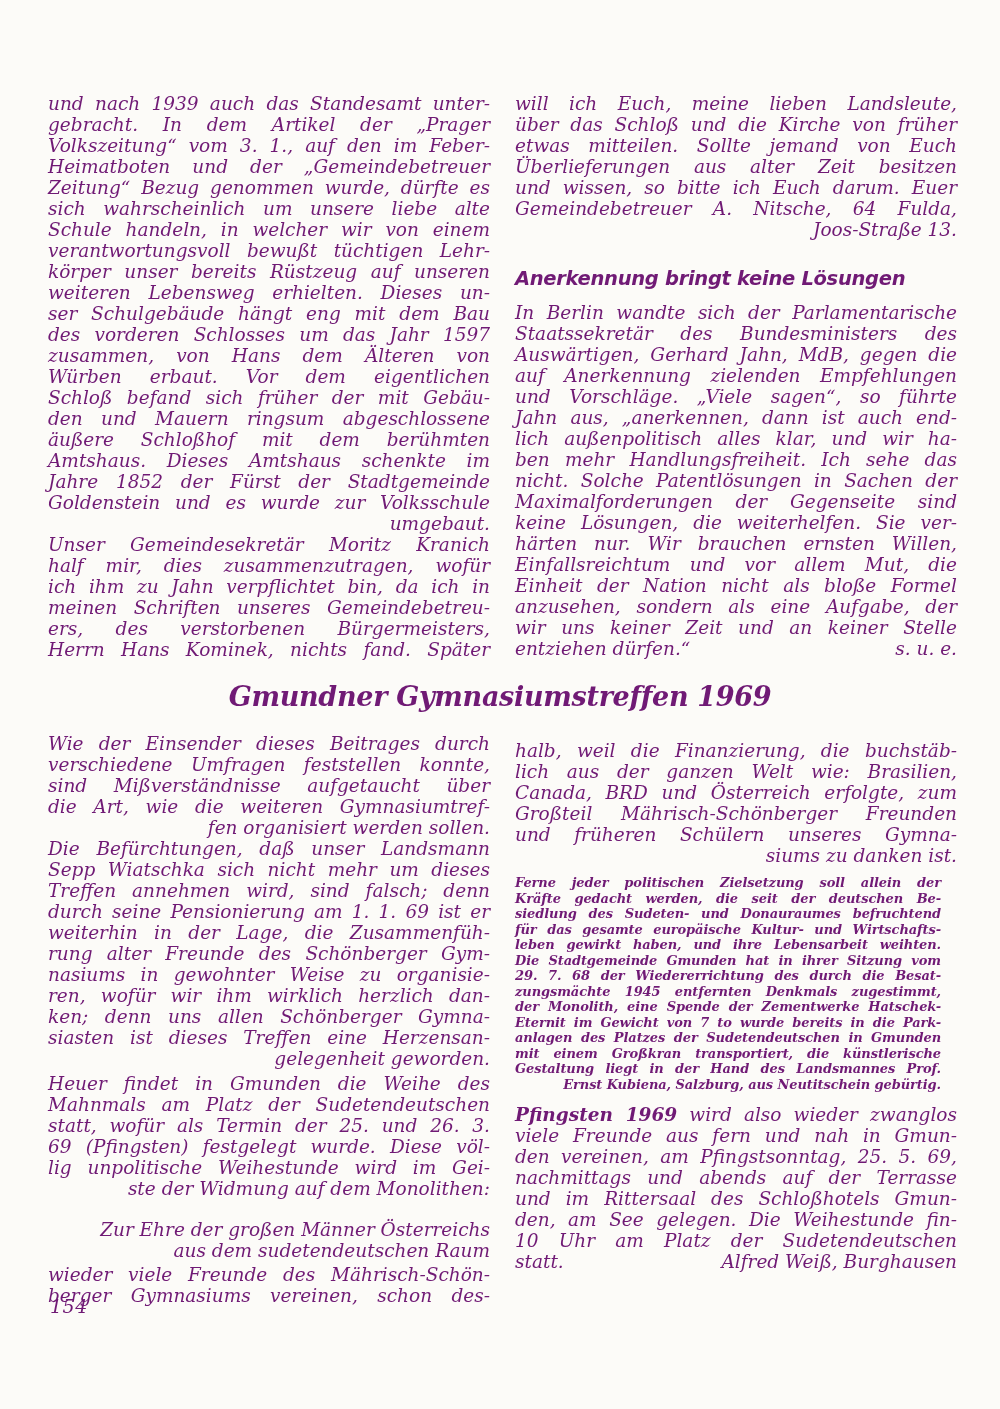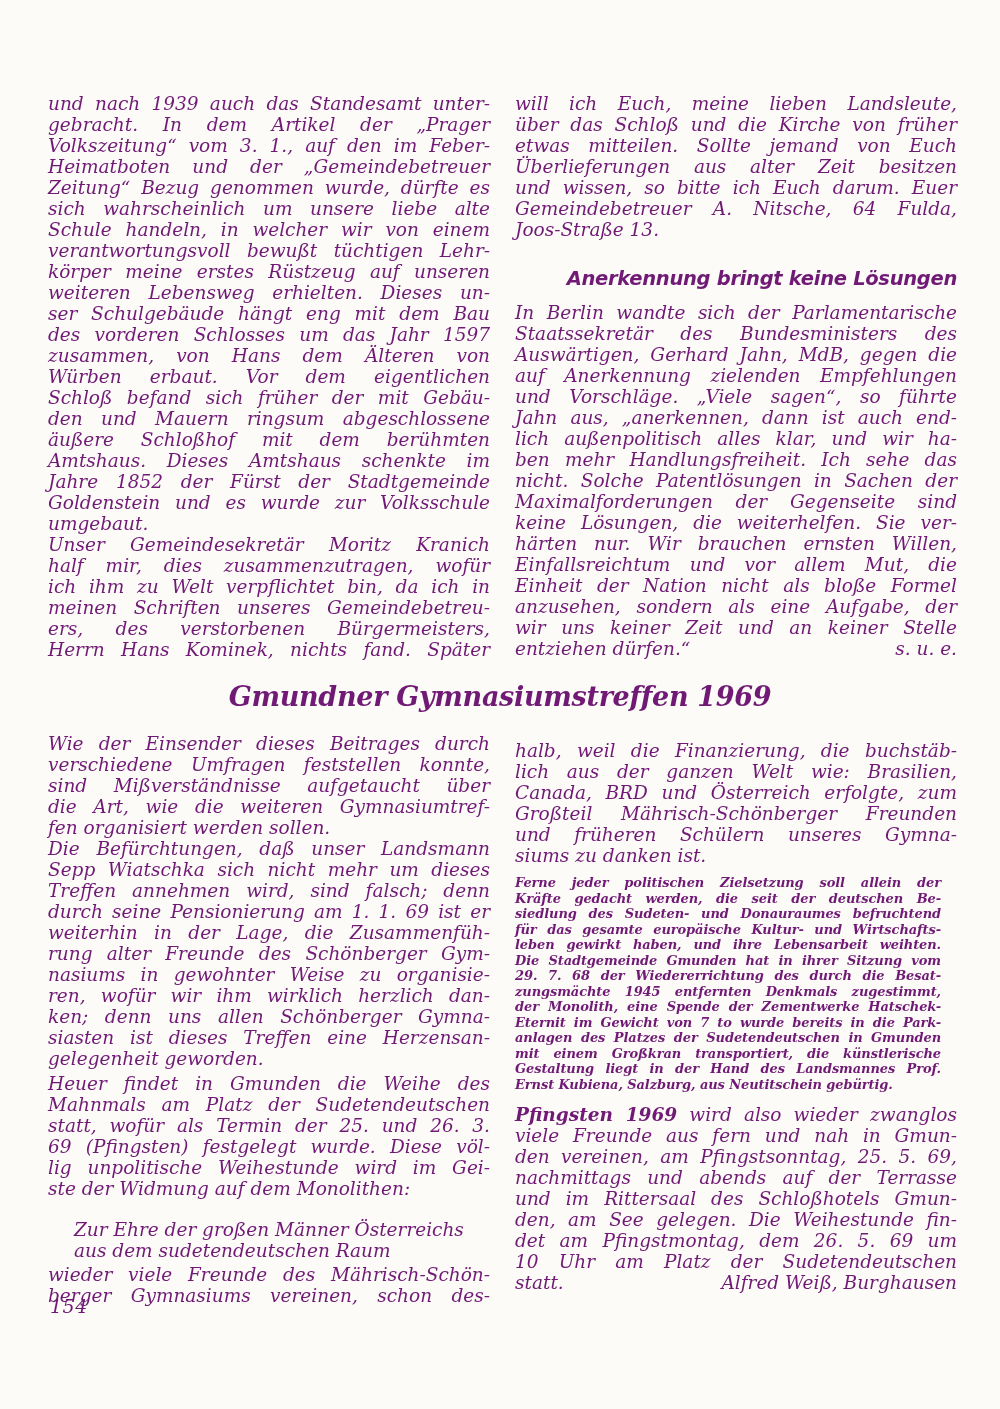--- a/index.html
+++ b/index.html
@@ -20,29 +20,29 @@
     font-size: 18.5px;
     line-height: 21px;
   }
   #top-left    { left: 48px;  top: 93px;  }
   #top-right   { left: 515px; top: 93px;  }
   #bottom-left { left: 48px;  top: 733px; }
   #bottom-right{ left: 515px; top: 740px; }
 
   .line { min-height: 21px; }
   .line.just { text-align: justify; text-align-last: justify; text-justify: inter-word; }
-  .line.last { text-align: left; }
+  .line.last { text-align: right; }
   .line.split { display: flex; justify-content: space-between; }
 
   .subheading {
     font-family: "DejaVu Sans", sans-serif;
     font-weight: bold;
     font-size: 19.5px;
     letter-spacing: -0.3px;
-    text-align: right;
+    text-align: left;
     margin: 27px 0 11px 0;
     line-height: 24px;
   }
   #main-heading {
     position: absolute;
     left: 0; top: 681px;
     width: 1000px;
     text-align: center;
     font-family: "DejaVu Serif", serif;
     font-weight: bold;
@@ -75,38 +75,38 @@
   <div class="col" id="top-left">
     <div>
         <div class="line just">und nach 1939 auch das Standesamt unter-</div>
         <div class="line just">gebracht. In dem Artikel der „Prager</div>
         <div class="line just">Volkszeitung“ vom 3. 1., auf den im Feber-</div>
         <div class="line just">Heimatboten und der „Gemeindebetreuer</div>
         <div class="line just">Zeitung“ Bezug genommen wurde, dürfte es</div>
         <div class="line just">sich wahrscheinlich um unsere liebe alte</div>
         <div class="line just">Schule handeln, in welcher wir von einem</div>
         <div class="line just">verantwortungsvoll bewußt tüchtigen Lehr-</div>
-        <div class="line just">körper meine erstes Rüstzeug auf unseren</div>
+        <div class="line just">körper unser bereits Rüstzeug auf unseren</div>
         <div class="line just">weiteren Lebensweg erhielten. Dieses un-</div>
         <div class="line just">ser Schulgebäude hängt eng mit dem Bau</div>
         <div class="line just">des vorderen Schlosses um das Jahr 1597</div>
         <div class="line just">zusammen, von Hans dem Älteren von</div>
         <div class="line just">Würben erbaut. Vor dem eigentlichen</div>
         <div class="line just">Schloß befand sich früher der mit Gebäu-</div>
         <div class="line just">den und Mauern ringsum abgeschlossene</div>
         <div class="line just">äußere Schloßhof mit dem berühmten</div>
         <div class="line just">Amtshaus. Dieses Amtshaus schenkte im</div>
         <div class="line just">Jahre 1852 der Fürst der Stadtgemeinde</div>
         <div class="line just">Goldenstein und es wurde zur Volksschule</div>
         <div class="line last">umgebaut.</div>
       </div>
     <div>
         <div class="line just">Unser Gemeindesekretär Moritz Kranich</div>
         <div class="line just">half mir, dies zusammenzutragen, wofür</div>
-        <div class="line just">ich ihm zu Welt verpflichtet bin, da ich in</div>
+        <div class="line just">ich ihm zu Jahn verpflichtet bin, da ich in</div>
         <div class="line just">meinen Schriften unseres Gemeindebetreu-</div>
         <div class="line just">ers, des verstorbenen Bürgermeisters,</div>
         <div class="line just">Herrn Hans Kominek, nichts fand. Später</div>
       </div>
   </div>
 
   <div class="col" id="top-right">
     <div>
         <div class="line just">will ich Euch, meine lieben Landsleute,</div>
         <div class="line just">über das Schloß und die Kirche von früher</div>
@@ -207,21 +207,20 @@
         <div class="line just">Gestaltung liegt in der Hand des Landsmannes Prof.</div>
         <div class="line last">Ernst Kubiena, Salzburg, aus Neutitschein gebürtig.</div>
       </div>
     <div>
         <div class="line just"><b>Pfingsten 1969</b> wird also wieder zwanglos</div>
         <div class="line just">viele Freunde aus fern und nah in Gmun-</div>
         <div class="line just">den vereinen, am Pfingstsonntag, 25. 5. 69,</div>
         <div class="line just">nachmittags und abends auf der Terrasse</div>
         <div class="line just">und im Rittersaal des Schloßhotels Gmun-</div>
         <div class="line just">den, am See gelegen. Die Weihestunde fin-</div>
-        <div class="line just">det am Pfingstmontag, dem 26. 5. 69 um</div>
         <div class="line just">10 Uhr am Platz der Sudetendeutschen</div>
         <div class="line split">
           <span>statt.</span>
           <span>Alfred Weiß, Burghausen</span>
         </div>
       </div>
   </div>
 
   <div id="page-number">154</div>
 

